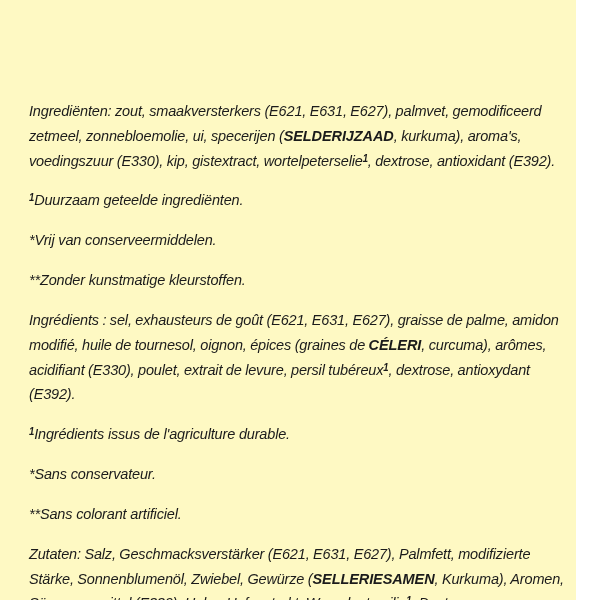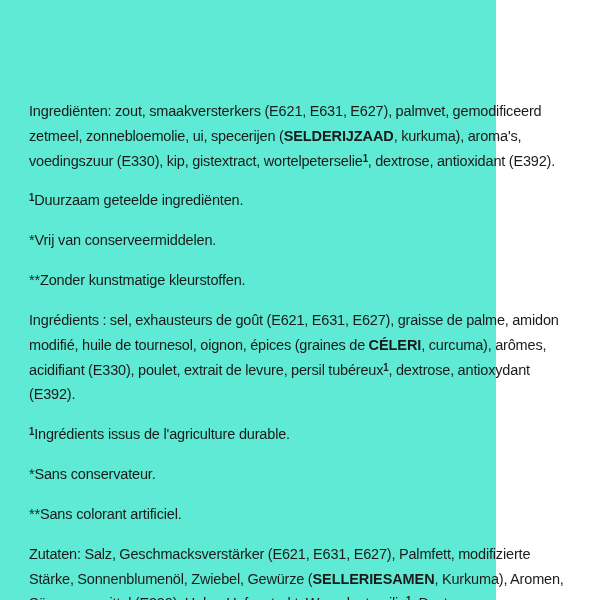--- a/index.html
+++ b/index.html
@@ -11,24 +11,25 @@
     width: 600px;
     height: 600px;
     background: #ffffff;
     font-family: "Liberation Sans", "DejaVu Sans", sans-serif;
     overflow: hidden;
   }
   .label-sheet {
     position: absolute;
     left: 0;
     top: 0;
-    width: 496px;
+    width: 576px;
     height: 600px;
-    background: #5eead4;
+    background: #fef9c3;
     box-sizing: border-box;
+    font-style: italic;
   }
   .label-body {
     position: absolute;
     left: 29px;
     top: 84px;
     width: 546px;
   }
   .lang-block {
     margin: 0 0 10px 0;
     padding: 0;

